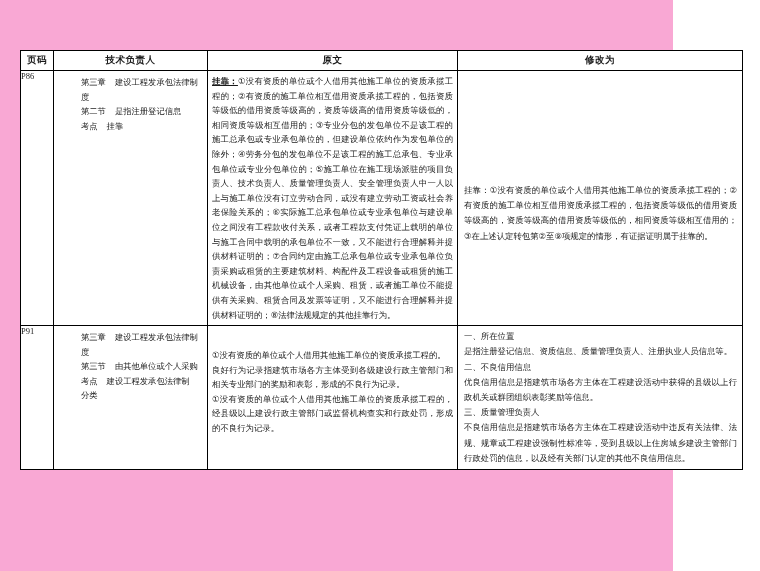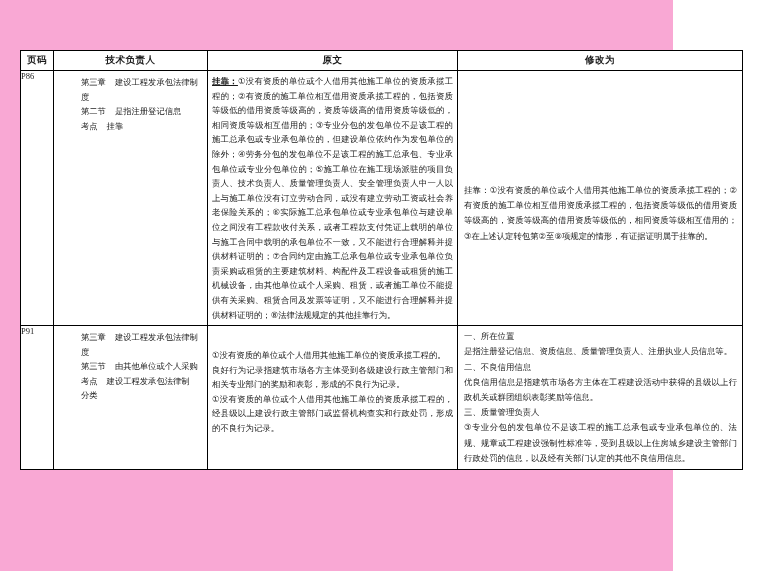--- a/index.html
+++ b/index.html
@@ -181,21 +181,21 @@
               <p>①没有资质的单位或个人借用其他施工单位的资质承揽工程的，经县级以上建设行政主管部门或监督机构查实和行政处罚，形成的不良行为记录。</p>
             </div>
           </td>
           <td>
             <div class="fix-text">
               <p class="hd">一、所在位置</p>
               <p>是指注册登记信息、资质信息、质量管理负责人、注册执业人员信息等。</p>
               <p class="hd">二、不良信用信息</p>
               <p>优良信用信息是指建筑市场各方主体在工程建设活动中获得的县级以上行政机关或群团组织表彰奖励等信息。</p>
               <p class="hd">三、质量管理负责人</p>
-              <p>③专业分包的发包单位不是该工程的施工总承包或专业承包单位的、法规、规章或工程建设强制性标准等，受到县级以上住房城乡建设主管部门行政处罚的信息，以及经有关部门认定的其他不良信用信息。</p>
+              <p>不良信用信息是指建筑市场各方主体在工程建设活动中违反有关法律、法规、规章或工程建设强制性标准等，受到县级以上住房城乡建设主管部门行政处罚的信息，以及经有关部门认定的其他不良信用信息。</p>
             </div>
           </td>
         </tr>
 
       </tbody>
     </table>
   </div>
 </div>
 
 </body></html>

